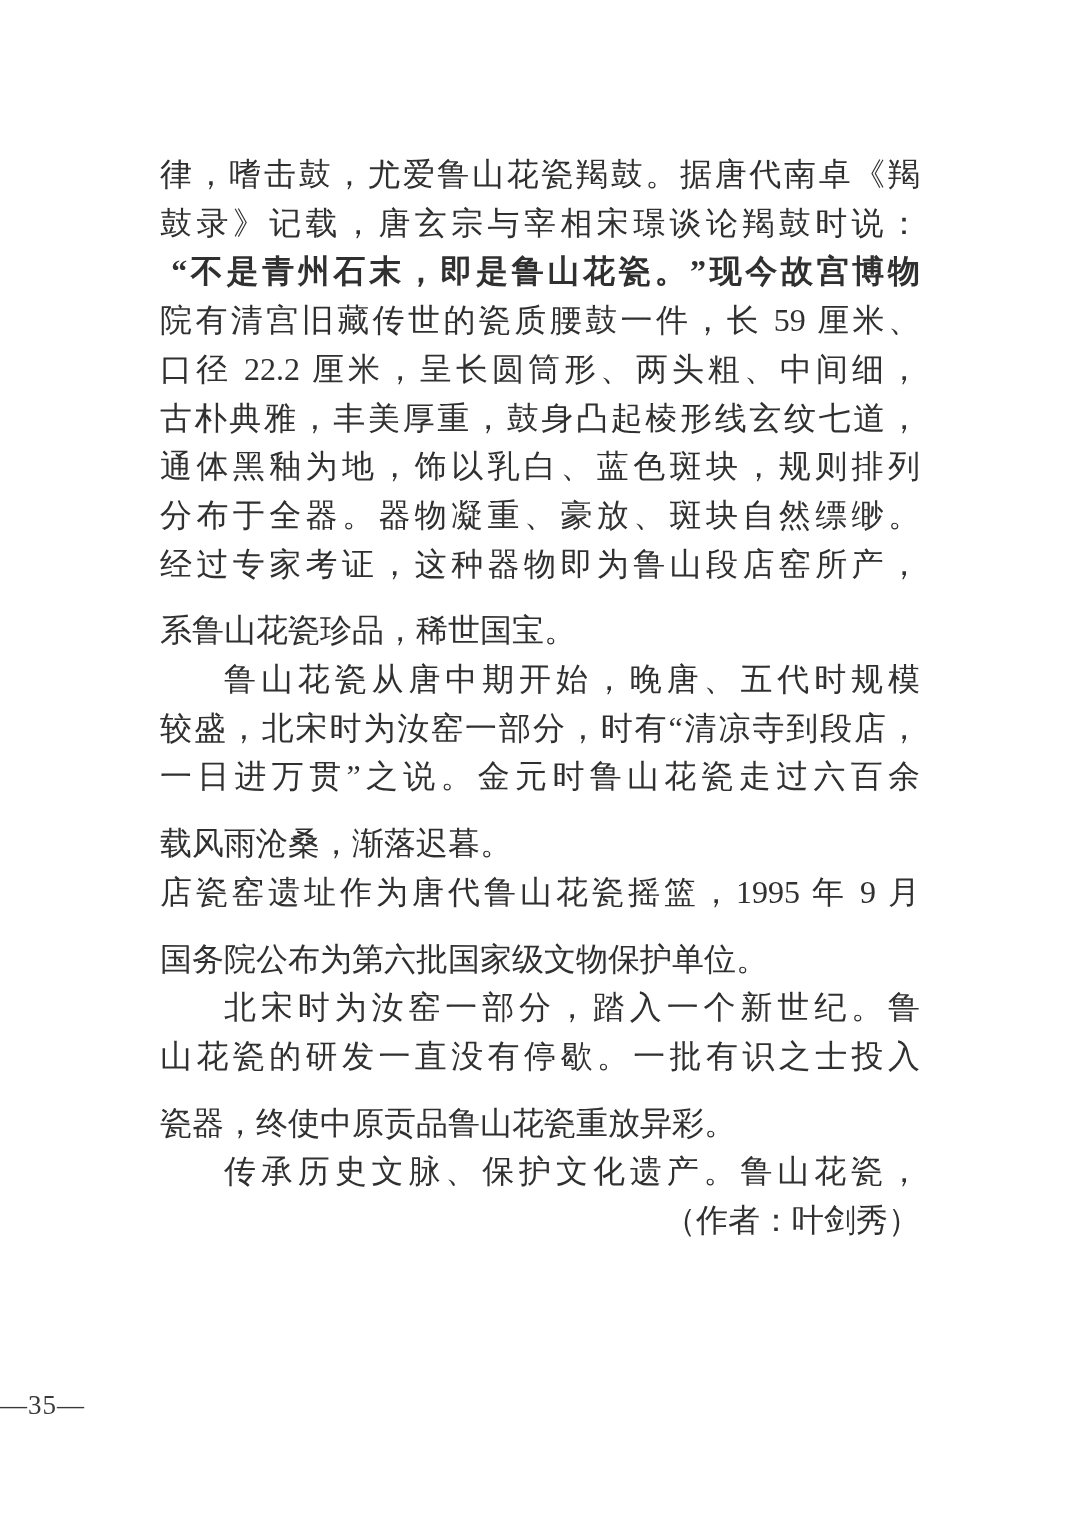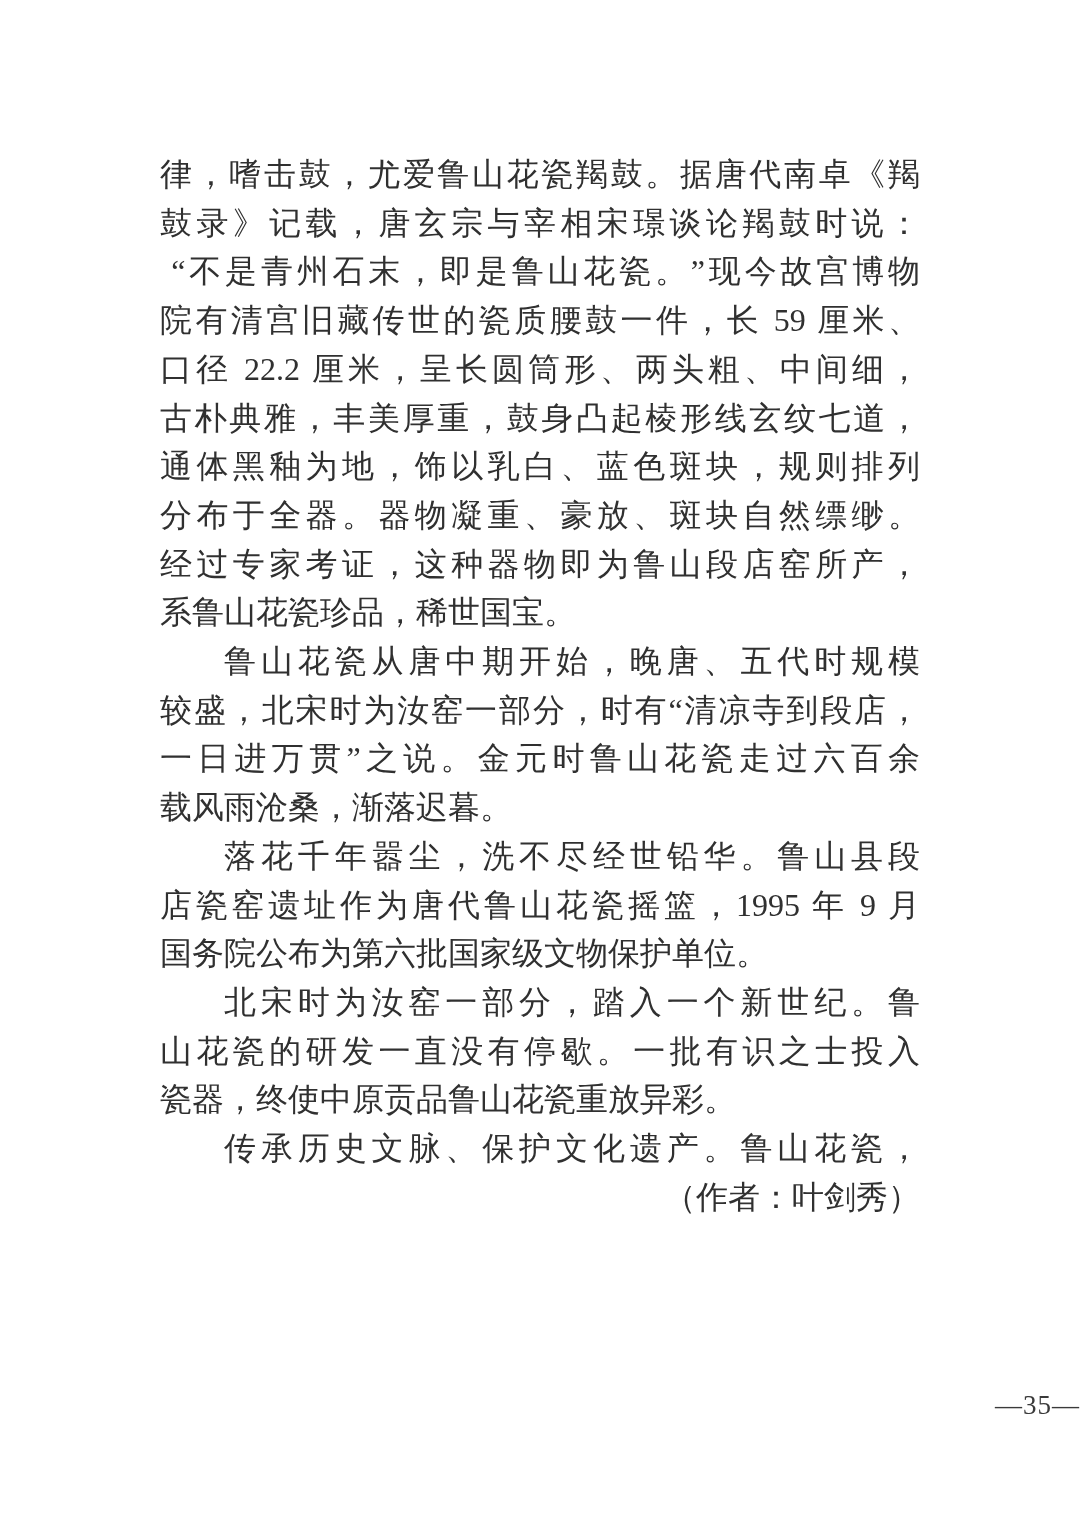--- a/index.html
+++ b/index.html
@@ -32,37 +32,39 @@
   .line {
     text-align: justify;
     text-align-last: justify;
     text-justify: inter-character;
     white-space: normal;
     overflow: hidden;
   }
   .line.end {
     text-align: right;
     text-align-last: left;
+    margin-top: 18px;
   }
   .line.indent {
     text-indent: 2em;
   }
   .line.quote {
     padding-left: 0.35em;
+    font-weight: bold;
   }
   .line.author {
     text-align: left;
     text-align-last: right;
   }
   .page-number {
     position: absolute;
     left: 0;
     top: 1390px;
     width: 1080px;
-    text-align: right;
+    text-align: left;
     font-size: 27px;
     color: #3a3a3a;
     letter-spacing: 1px;
   }
 </style>
 </head>
 <body>
 
 <div class="page">
   <div class="text-block" id="lines">
@@ -73,21 +75,20 @@
       <div class="line full">口径 22.2 厘米，呈长圆筒形、两头粗、中间细，</div>
       <div class="line full">古朴典雅，丰美厚重，鼓身凸起棱形线玄纹七道，</div>
       <div class="line full">通体黑釉为地，饰以乳白、蓝色斑块，规则排列</div>
       <div class="line full">分布于全器。器物凝重、豪放、斑块自然缥缈。</div>
       <div class="line full">经过专家考证，这种器物即为鲁山段店窑所产，</div>
       <div class="line end">系鲁山花瓷珍品，稀世国宝。</div>
       <div class="line full indent">鲁山花瓷从唐中期开始，晚唐、五代时规模</div>
       <div class="line full">较盛，北宋时为汝窑一部分，时有“清凉寺到段店，</div>
       <div class="line full">一日进万贯”之说。金元时鲁山花瓷走过六百余</div>
       <div class="line end">载风雨沧桑，渐落迟暮。</div>
-      <div class="line full indent">落花千年嚣尘，洗不尽经世铅华。鲁山县段</div>
       <div class="line full">店瓷窑遗址作为唐代鲁山花瓷摇篮，1995 年 9 月</div>
       <div class="line end">国务院公布为第六批国家级文物保护单位。</div>
       <div class="line full indent">北宋时为汝窑一部分，踏入一个新世纪。鲁</div>
       <div class="line full">山花瓷的研发一直没有停歇。一批有识之士投入</div>
       <div class="line end">瓷器，终使中原贡品鲁山花瓷重放异彩。</div>
       <div class="line full indent">传承历史文脉、保护文化遗产。鲁山花瓷，</div>
       <div class="line author">（作者：叶剑秀）</div>
     </div>
   <div class="page-number">—35—</div>
 </div>

